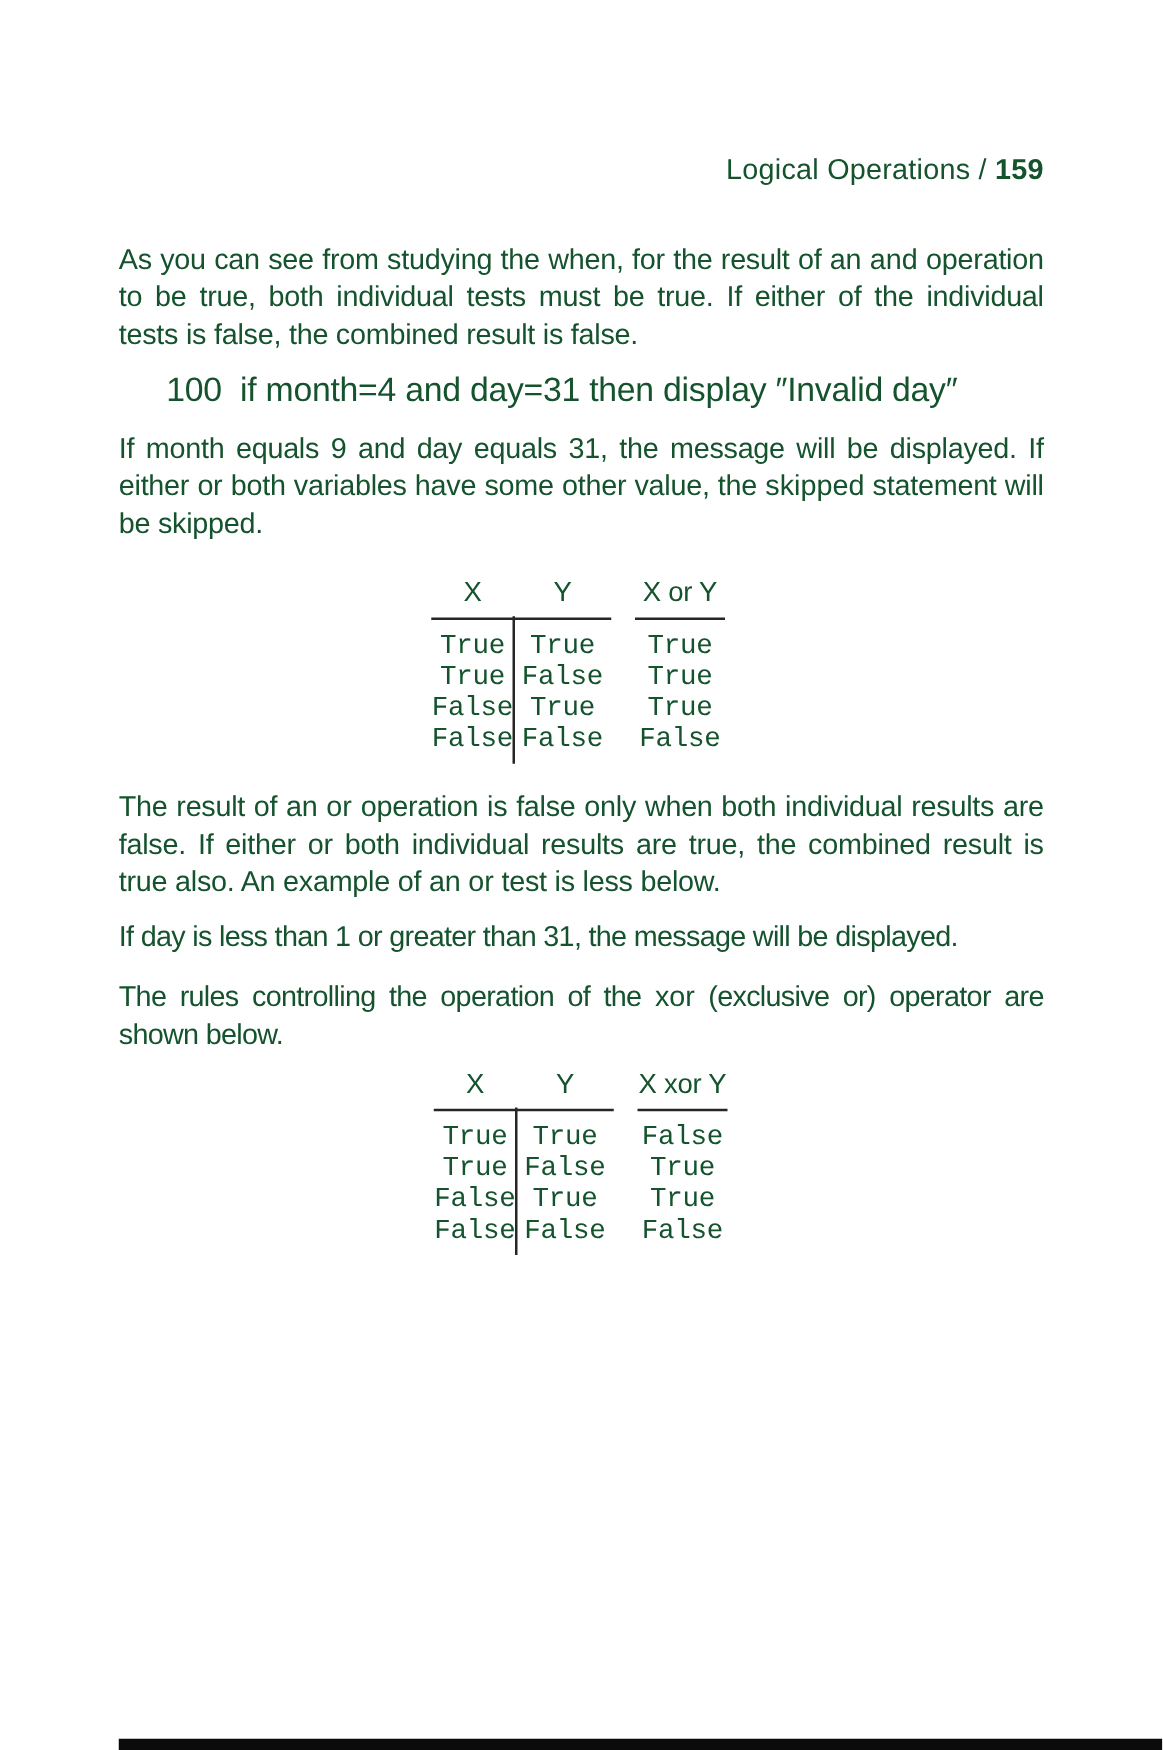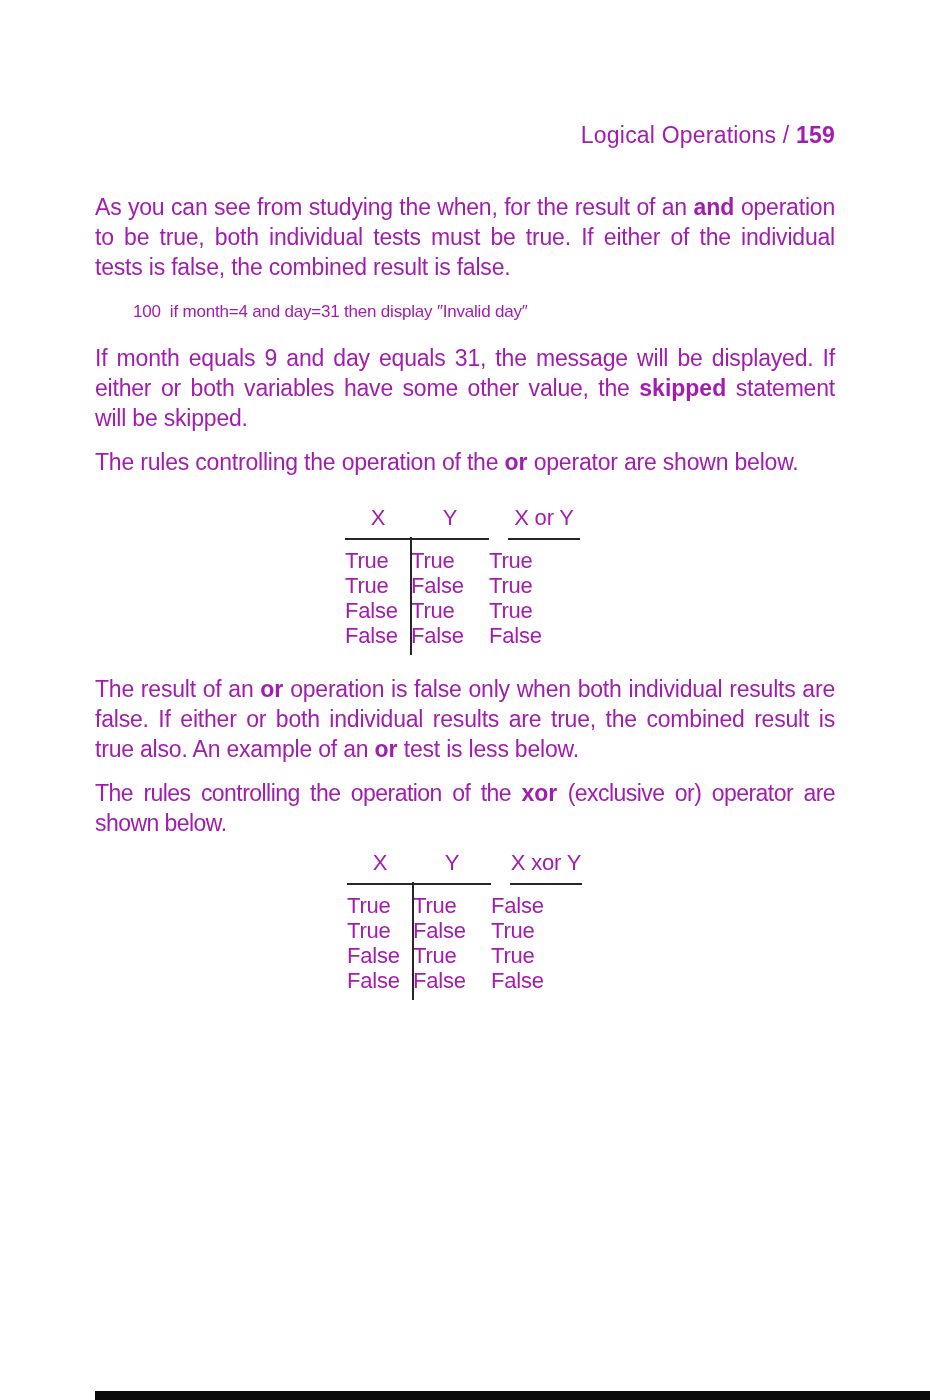--- a/index.html
+++ b/index.html
@@ -1,20 +1,20 @@
 <!DOCTYPE html>
 <html><head>
 <meta charset="utf-8">
 <style>
   html,body { margin:0; padding:0; background:#ffffff; }
   .page {
     position:relative;
     width:930px; height:1400px;
     background:#ffffff;
-    color:#a21caf;
+    color:#14532d;
     font-family:"Liberation Sans", sans-serif;
     overflow:hidden;
   }
   .content { position:absolute; left:95px; top:0; width:740px; }
 
   .running-head {
     margin:120px 0 42px 0;
     text-align:right;
     font-size:23px;
     line-height:30px;
@@ -23,46 +23,46 @@
   }
   .running-head b { font-weight:700; }
 
   p.body {
     font-size:23px;
     line-height:30px;
     text-align:justify;
     letter-spacing:-0.2px;
     margin:0 0 15px 0;
   }
-  p.body b { font-weight:700; letter-spacing:0; }
+  p.body b { font-weight:400; letter-spacing:0; }
   p.cond { letter-spacing:-0.55px; }
 
   .code {
-    font-size:17px;
+    font-size:27px;
     line-height:30px;
     margin:0 0 16px 38px;
     white-space:pre;
     letter-spacing:-0.2px;
   }
 
   
   .ttable {
     position:relative;
     display:grid;
     grid-template-columns:66px 78px 110px;
     font-size:22px;
     line-height:25px;
     letter-spacing:-0.2px;
     width:254px;
   }
   .tt-h { text-align:center; padding-bottom:8px; white-space:nowrap; }
   .tt-rule { height:0; border-top:2px solid #262626; margin-bottom:8px; }
   .rule12 { grid-column:1 / 3; }
   .rule3  { grid-column:3; width:72px; margin-left:19px; }
-  .tt-c { text-align:left; }
+  .tt-c { text-align:center;font-family:Liberation Mono, monospace; }
   .tt-vline {
     position:absolute;
     left:65px; top:32px;
     width:2px; height:118px;
     background:#262626;
   }
   .ttable.or  { margin:28px 0 26px 250px; }
   .ttable.xor { margin:12px 0 26px 252px; }
 
   
@@ -86,21 +86,20 @@
 
     <div class="running-head"><span>Logical Operations / </span><b>159</b></div>
 
     <p class="body"><span>As you can see from studying the when, for the result of an </span><b>and</b><span> operation to be true, both individual tests must be true. If either of the individual tests is false, the combined result is false.</span></p>
 
 
     <div class="code">100  if month=4 and day=31 then display ″Invalid day″</div>
 
     <p class="body mb14"><span>If month equals 9 and day equals 31, the message will be displayed. If either or both variables have some other value, the </span><b>skipped</b><span> statement will be skipped.</span></p>
 
-    <p class="body mb0"><span>The rules controlling the operation of the </span><b>or</b><span> operator are shown below.</span></p>
 
     <div class="ttable or">
       <div class="tt-h">X</div>
       <div class="tt-h">Y</div>
       <div class="tt-h">X or Y</div>
       <div class="tt-rule rule12"></div>
       <div class="tt-rule rule3"></div>
       <div class="tt-c">True</div>
       <div class="tt-c">True</div>
       <div class="tt-c">True</div>
@@ -112,20 +111,21 @@
       <div class="tt-c">True</div>
       <div class="tt-c">False</div>
       <div class="tt-c">False</div>
       <div class="tt-c">False</div>
       <div class="tt-vline"></div>
     </div>
 
     <p class="body mb14"><span>The result of an </span><b>or</b><span> operation is false only when both individual results are false. If either or both individual results are true, the combined result is true also. An example of an </span><b>or</b><span> test is less below.</span></p>
 
 
+    <p class="body cond mb18"><span>If day is less than 1 or greater than 31, the message will be displayed.</span></p>
 
     <p class="body cond mb12"><span>The rules controlling the operation of the </span><b>xor</b><span> (exclusive or) operator are shown below.</span></p>
 
     <div class="ttable xor">
       <div class="tt-h">X</div>
       <div class="tt-h">Y</div>
       <div class="tt-h">X xor Y</div>
       <div class="tt-rule rule12"></div>
       <div class="tt-rule rule3"></div>
       <div class="tt-c">True</div>

